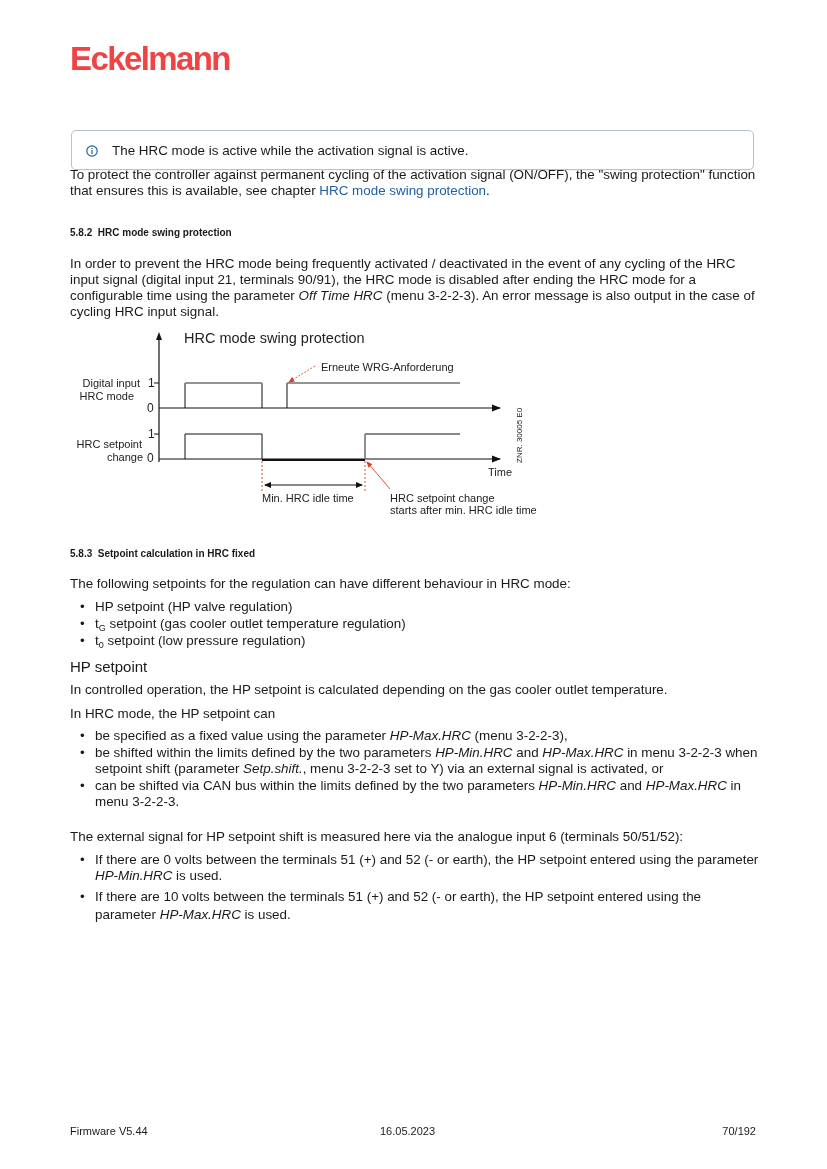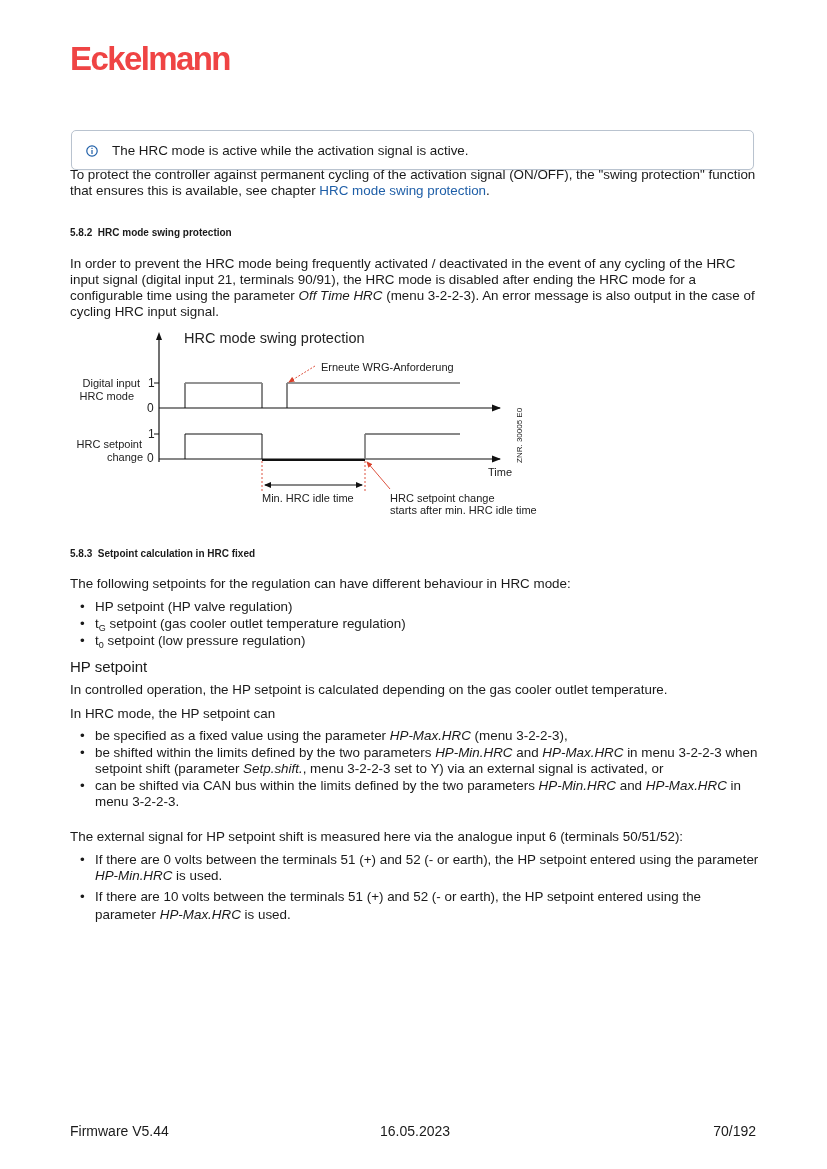--- a/index.html
+++ b/index.html
@@ -9,21 +9,21 @@
   .note .ico { position:absolute; left:14px; top:14px; width:12px; height:12px; }
   .note .txt { position:absolute; left:40px; top:12px; }
   .p { position:absolute; left:70px; width:690px; }
   .link { color:#1f5fa8; }
   h2 { position:absolute; left:70px; margin:0; font-size:10px; font-weight:bold; line-height:18px; }
   h3 { position:absolute; left:70px; margin:0; font-size:15px; font-weight:normal; line-height:16px; }
   ul { position:absolute; left:74px; width:690px; margin:0; padding:0; list-style:none; }
   ul li { position:relative; padding-left:21px; margin-bottom:3px; }
   ul li::before { content:"•"; position:absolute; left:6px; top:0; }
   sub { font-size:9px; line-height:0; vertical-align:-3px; }
-  .footer { position:absolute; top:1123px; font-size:14px; }
+  .footer { position:absolute; top:1123px; font-size:11px; }
   svg text { font-family:"Liberation Sans", sans-serif; }
 </style>
 </head>
 <body>
 
 <div class="logo">Eckelmann</div>
 
 <div class="note">
   <svg class="ico" viewBox="0 0 12 12">
     <circle cx="6" cy="6" r="5.2" fill="none" stroke="#1f5fa8" stroke-width="1.2"></circle>

